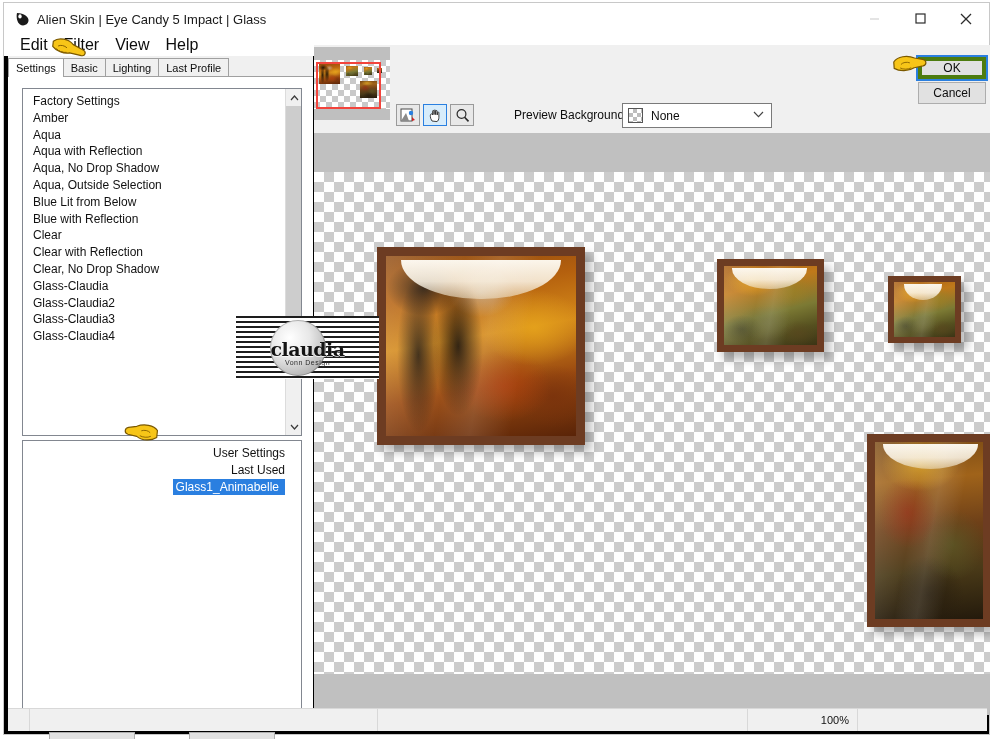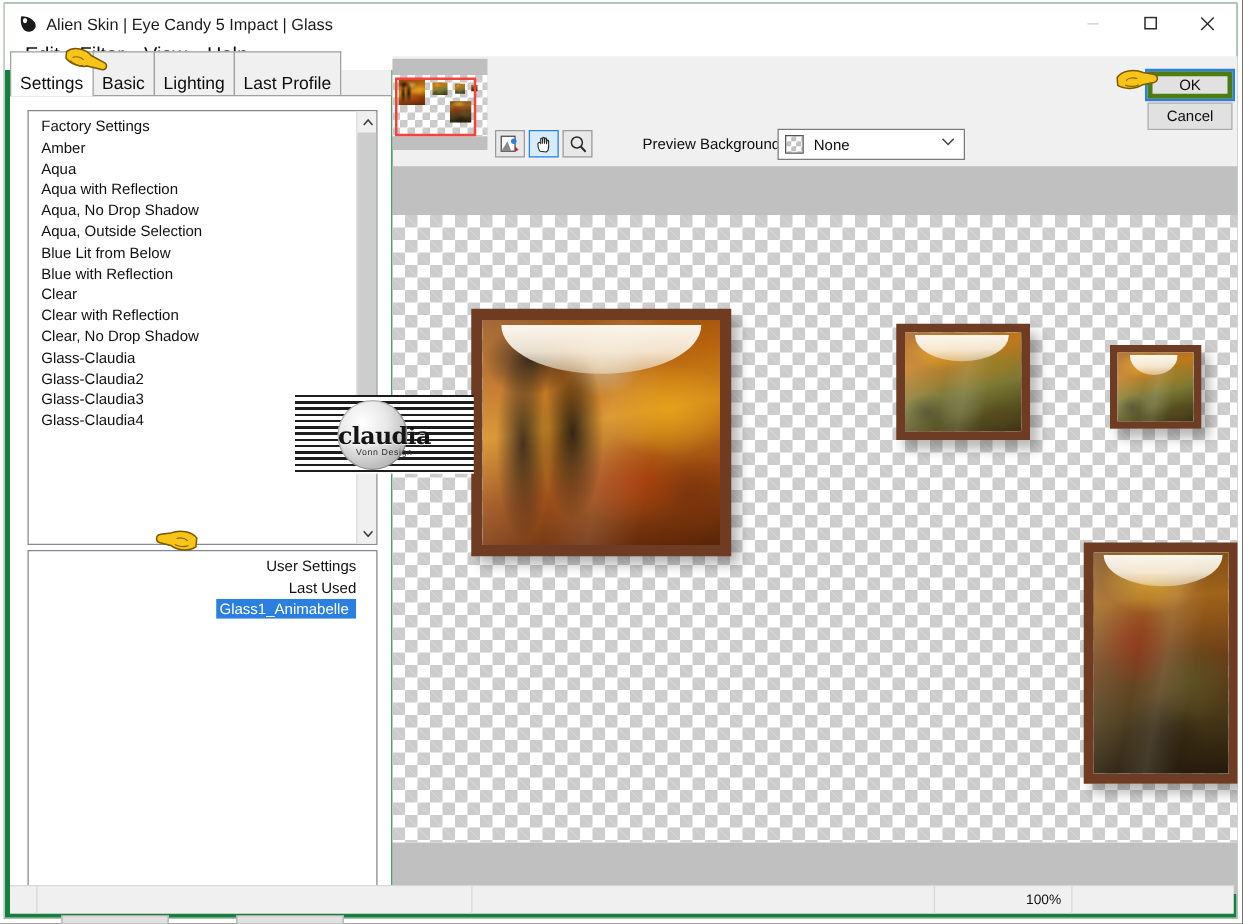--- a/index.html
+++ b/index.html
@@ -17,21 +17,21 @@
     height: 739px;
     overflow: hidden;
     background: #ffffff;
   }
 
   
   .win-frame {
     position: absolute;
     left: 3px; top: 2px;
     width: 987px; height: 733px;
-    background: #15803d;
+    background: #000000;
     border: 1px solid #c8c8c8;
     box-sizing: border-box;
   }
   .titlebar {
     position: absolute;
     left: 0; top: 0;
     width: 100%; height: 32px;
     background: #ffffff;
     box-sizing: border-box;
   }
@@ -90,22 +90,22 @@
     position: absolute;
     left: 0; top: 0;
     width: 305px; height: 21px;
     display: flex;
     align-items: flex-end;
     border-bottom: 1px solid #a0a0a0;
     box-sizing: border-box;
     background: #f0f0f0;
   }
   .tab {
-    padding: 16px 7px 2px 7px;
-    font-size: 14px;
+    padding: 3px 7px 2px 7px;
+    font-size: 11px;
     border: 1px solid #a0a0a0;
     border-bottom: none;
     background: #f0f0f0;
     margin-right: -1px;
     position: relative;
     white-space: nowrap;
     color: #0d0d0d;
   }
   .tab.active {
     background: #ffffff;

